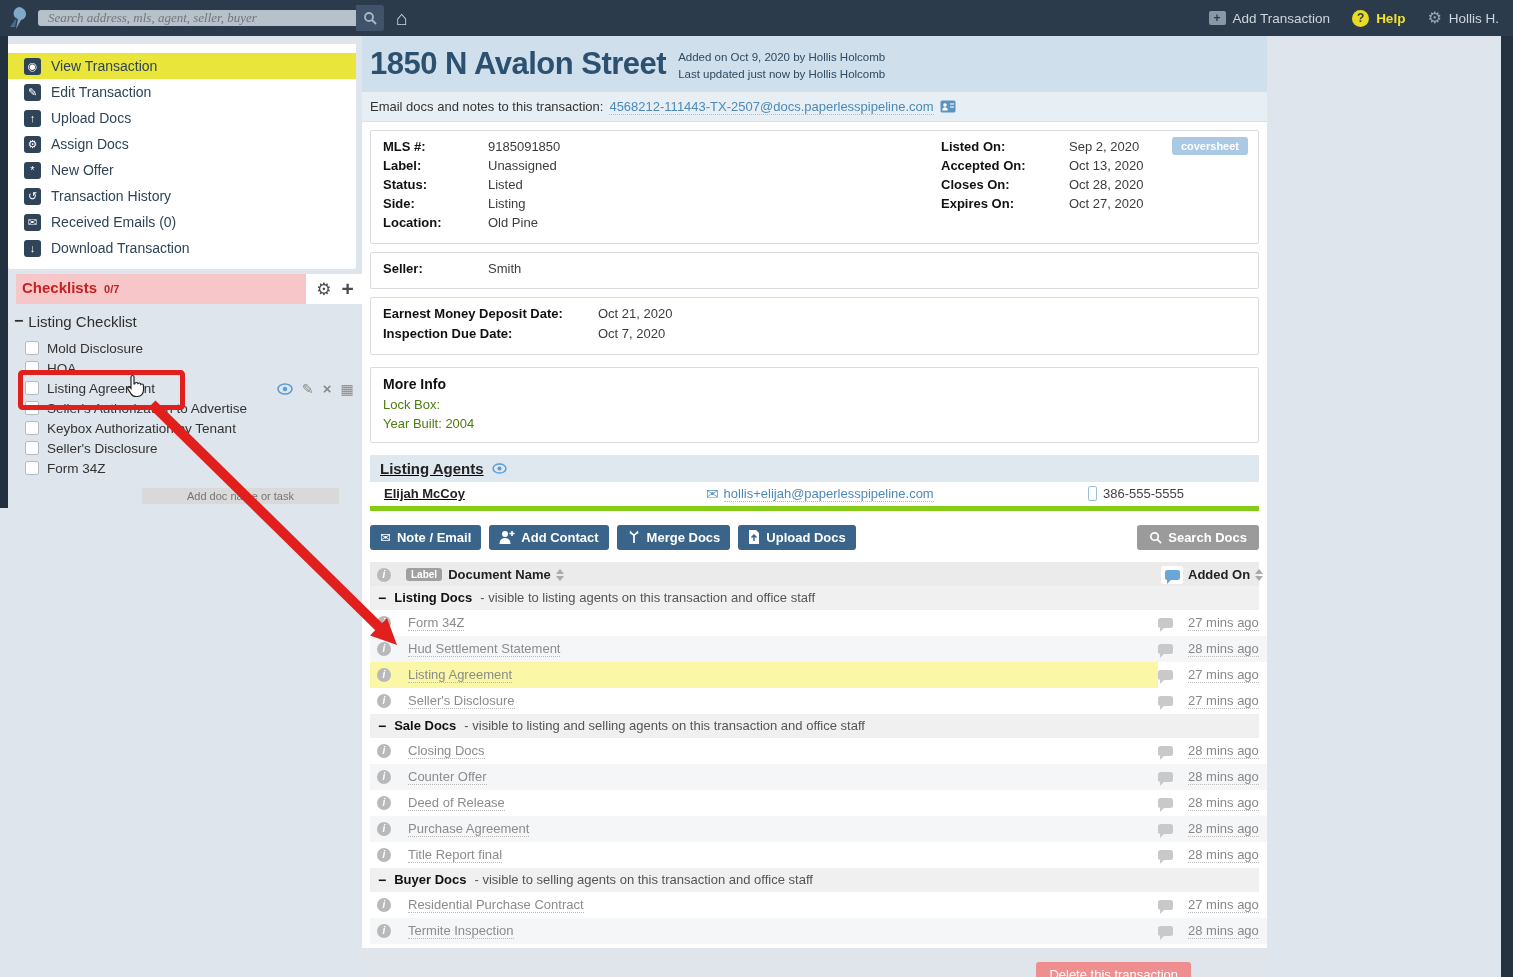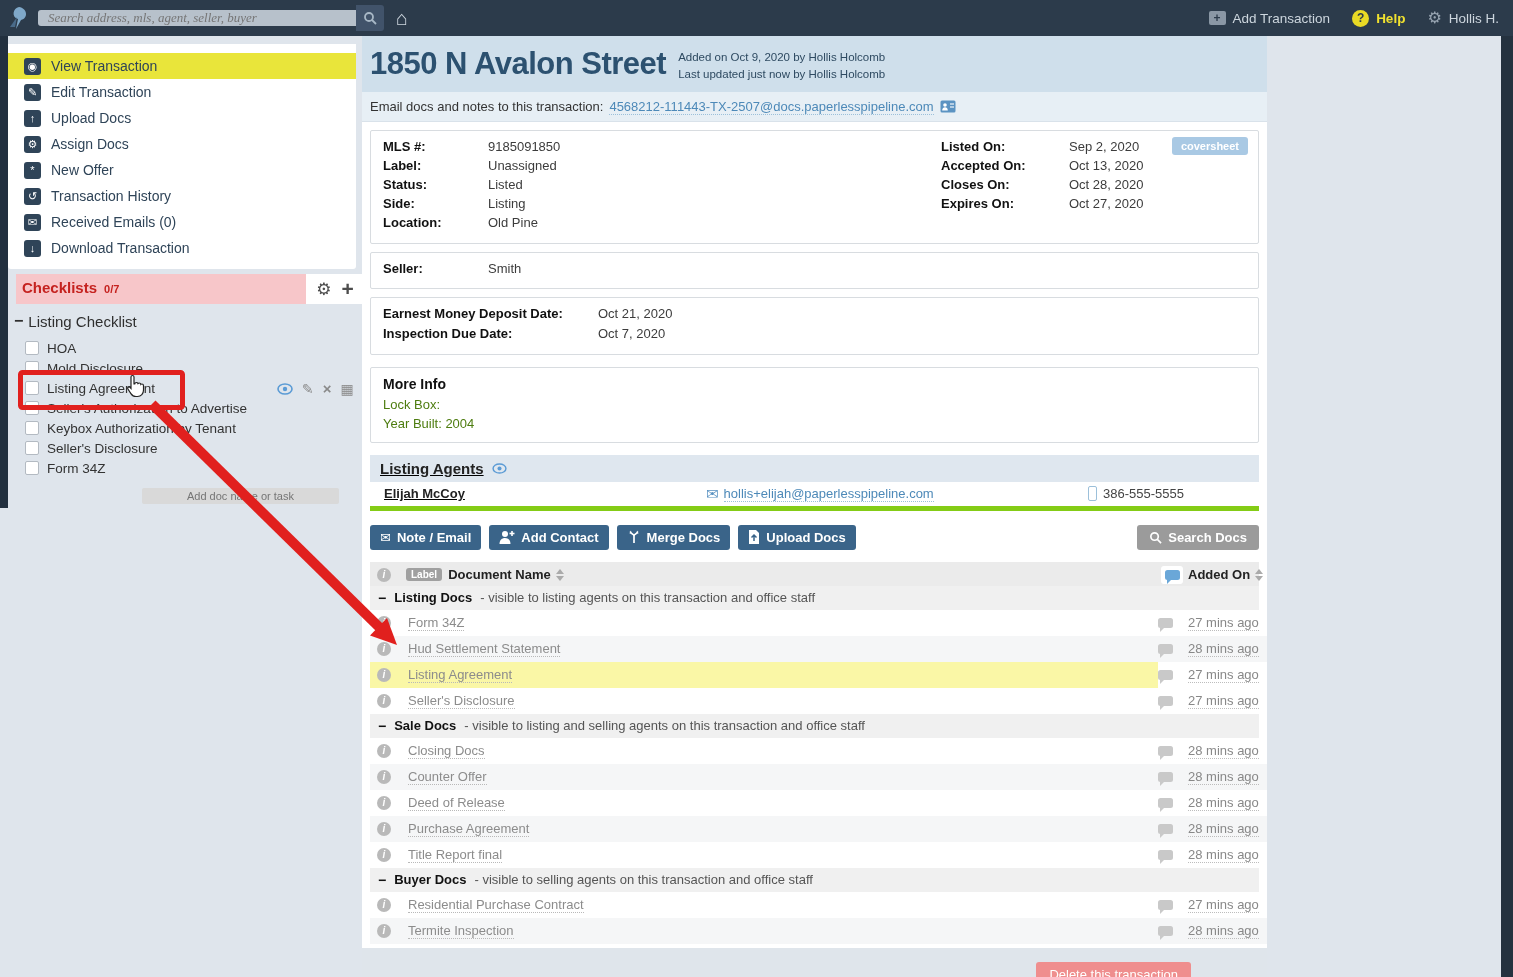--- a/index.html
+++ b/index.html
@@ -240,25 +240,25 @@
   </div>
 
   <div class="checklist-head">
     <b>−</b>
     <span>Listing Checklist</span>
   </div>
 
   <div class="cl-items">
     <div class="cl-item">
       <span class="cl-box"></span>
-      <span>HOA</span>
+      <span>Mold Disclosure</span>
     </div>
     <div class="cl-item">
       <span class="cl-box"></span>
-      <span>Mold Disclosure</span>
+      <span>HOA</span>
     </div>
     <div class="cl-item">
       <span class="cl-box"></span>
       <span>Listing Agreement</span>
     </div>
     <div class="cl-item">
       <span class="cl-box"></span>
       <span>Seller's Authorization to Advertise</span>
     </div>
     <div class="cl-item">

